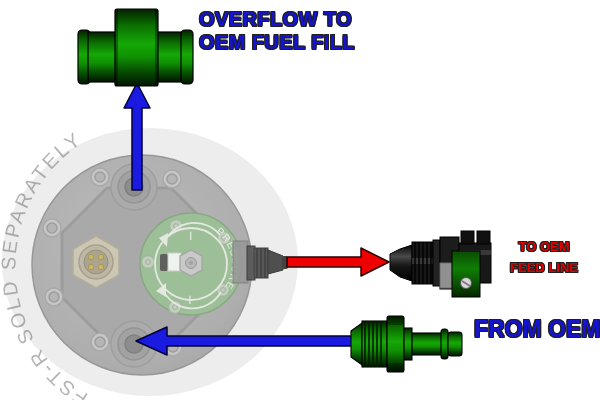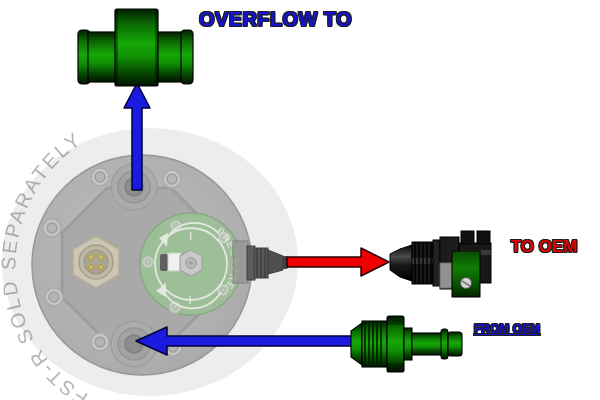--- a/index.html
+++ b/index.html
@@ -5,22 +5,22 @@
   html,body{margin:0;padding:0;background:#fff;}
   #canvas{position:relative;width:600px;height:400px;background:#ffffff;overflow:hidden;
           font-family:"Liberation Sans",sans-serif;}
   #scene{position:absolute;left:0;top:0;}
   .lbl{position:absolute;font-weight:bold;white-space:nowrap;
        text-shadow:-1px -1px 0 #1f1f1f,1px -1px 0 #1f1f1f,-1px 1px 0 #1f1f1f,1px 1px 0 #1f1f1f,
                    -1px 0 0 #1f1f1f,1px 0 0 #1f1f1f,0 -1px 0 #1f1f1f,0 1px 0 #1f1f1f;}
   .lbl-blue{color:#1414d2;}
   .lbl-red{color:#e60000;}
   #overflow-label{left:199px;top:8px;font-size:20px;line-height:23px;text-align:left;letter-spacing:.4px;}
-  #feed-label{left:488px;top:236px;width:112px;font-size:17px;line-height:21px;text-align:center;}
-  #pump-label{left:474px;top:318px;width:124px;font-size:12px;line-height:22px;text-align:left;text-decoration:underline;}
+  #feed-label{left:488px;top:236px;width:112px;font-size:13px;line-height:21px;text-align:center;}
+  #pump-label{left:474px;top:318px;width:124px;font-size:23px;line-height:22px;text-align:right;}
 </style>
 </head>
 <body>
 
 <div id="canvas">
 
 <svg id="scene" width="600" height="400" viewBox="0 0 600 400" xmlns="http://www.w3.org/2000/svg" xmlns:xlink="http://www.w3.org/1999/xlink">
   <defs>
     <linearGradient id="greenV" x1="0" y1="0" x2="0" y2="1">
       <stop offset="0%" stop-color="#041f00"></stop>
@@ -213,21 +213,23 @@
     <rect x="387" y="363" width="17" height="9" fill="rgba(0,0,0,0.28)" stroke="none"></rect>
     <rect x="404" y="328" width="8" height="32" fill="url(#greenV)"></rect>
     <rect x="412" y="333" width="30" height="22" fill="url(#greenV)"></rect>
     <rect x="441" y="329" width="7" height="30" rx="3" fill="url(#greenV)"></rect>
     <rect x="448" y="332" width="14" height="24" rx="3" fill="url(#greenV)"></rect>
   </g>
 </svg>
 
 <div id="overflow-label" class="lbl lbl-blue">
   <div>OVERFLOW TO</div>
+  <div>OEM FUEL FILL</div>
 </div>
 <div id="feed-label" class="lbl lbl-red">
   <div>TO OEM</div>
+  <div>FEED LINE</div>
 </div>
 <div id="pump-label" class="lbl lbl-blue">
   <div>FROM OEM</div>
 </div>
 
 </div>
 
 </body></html>

